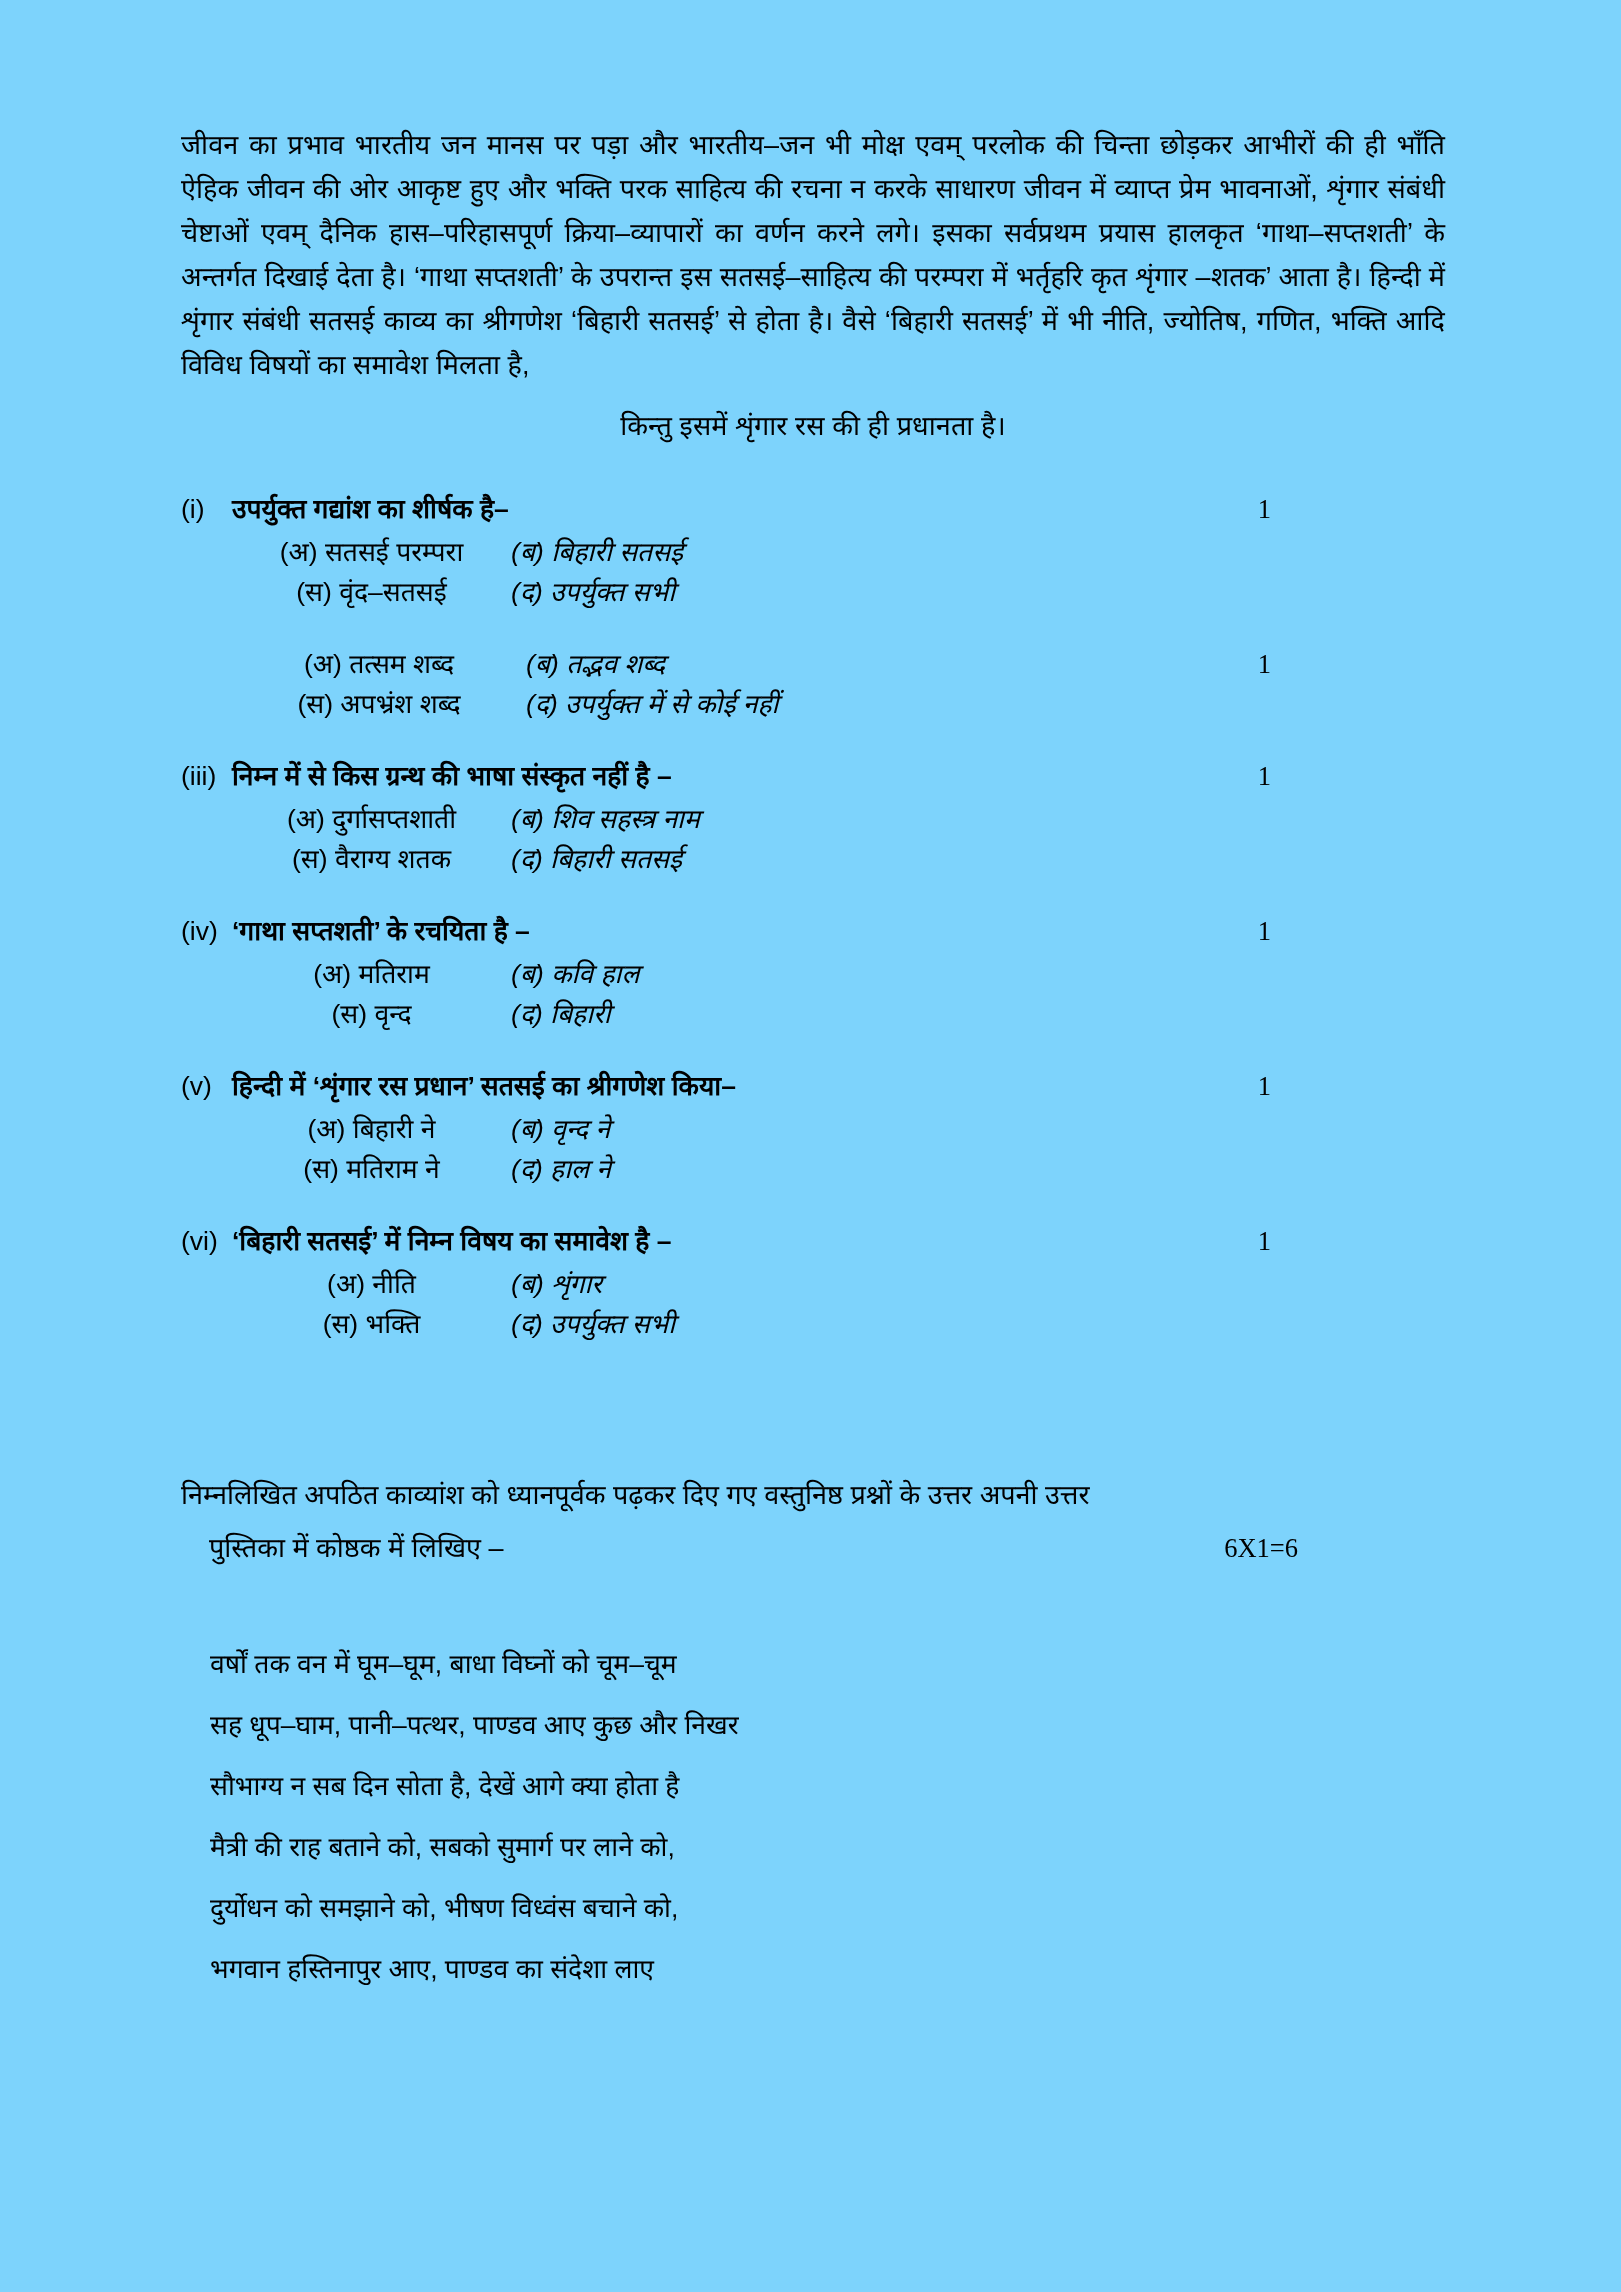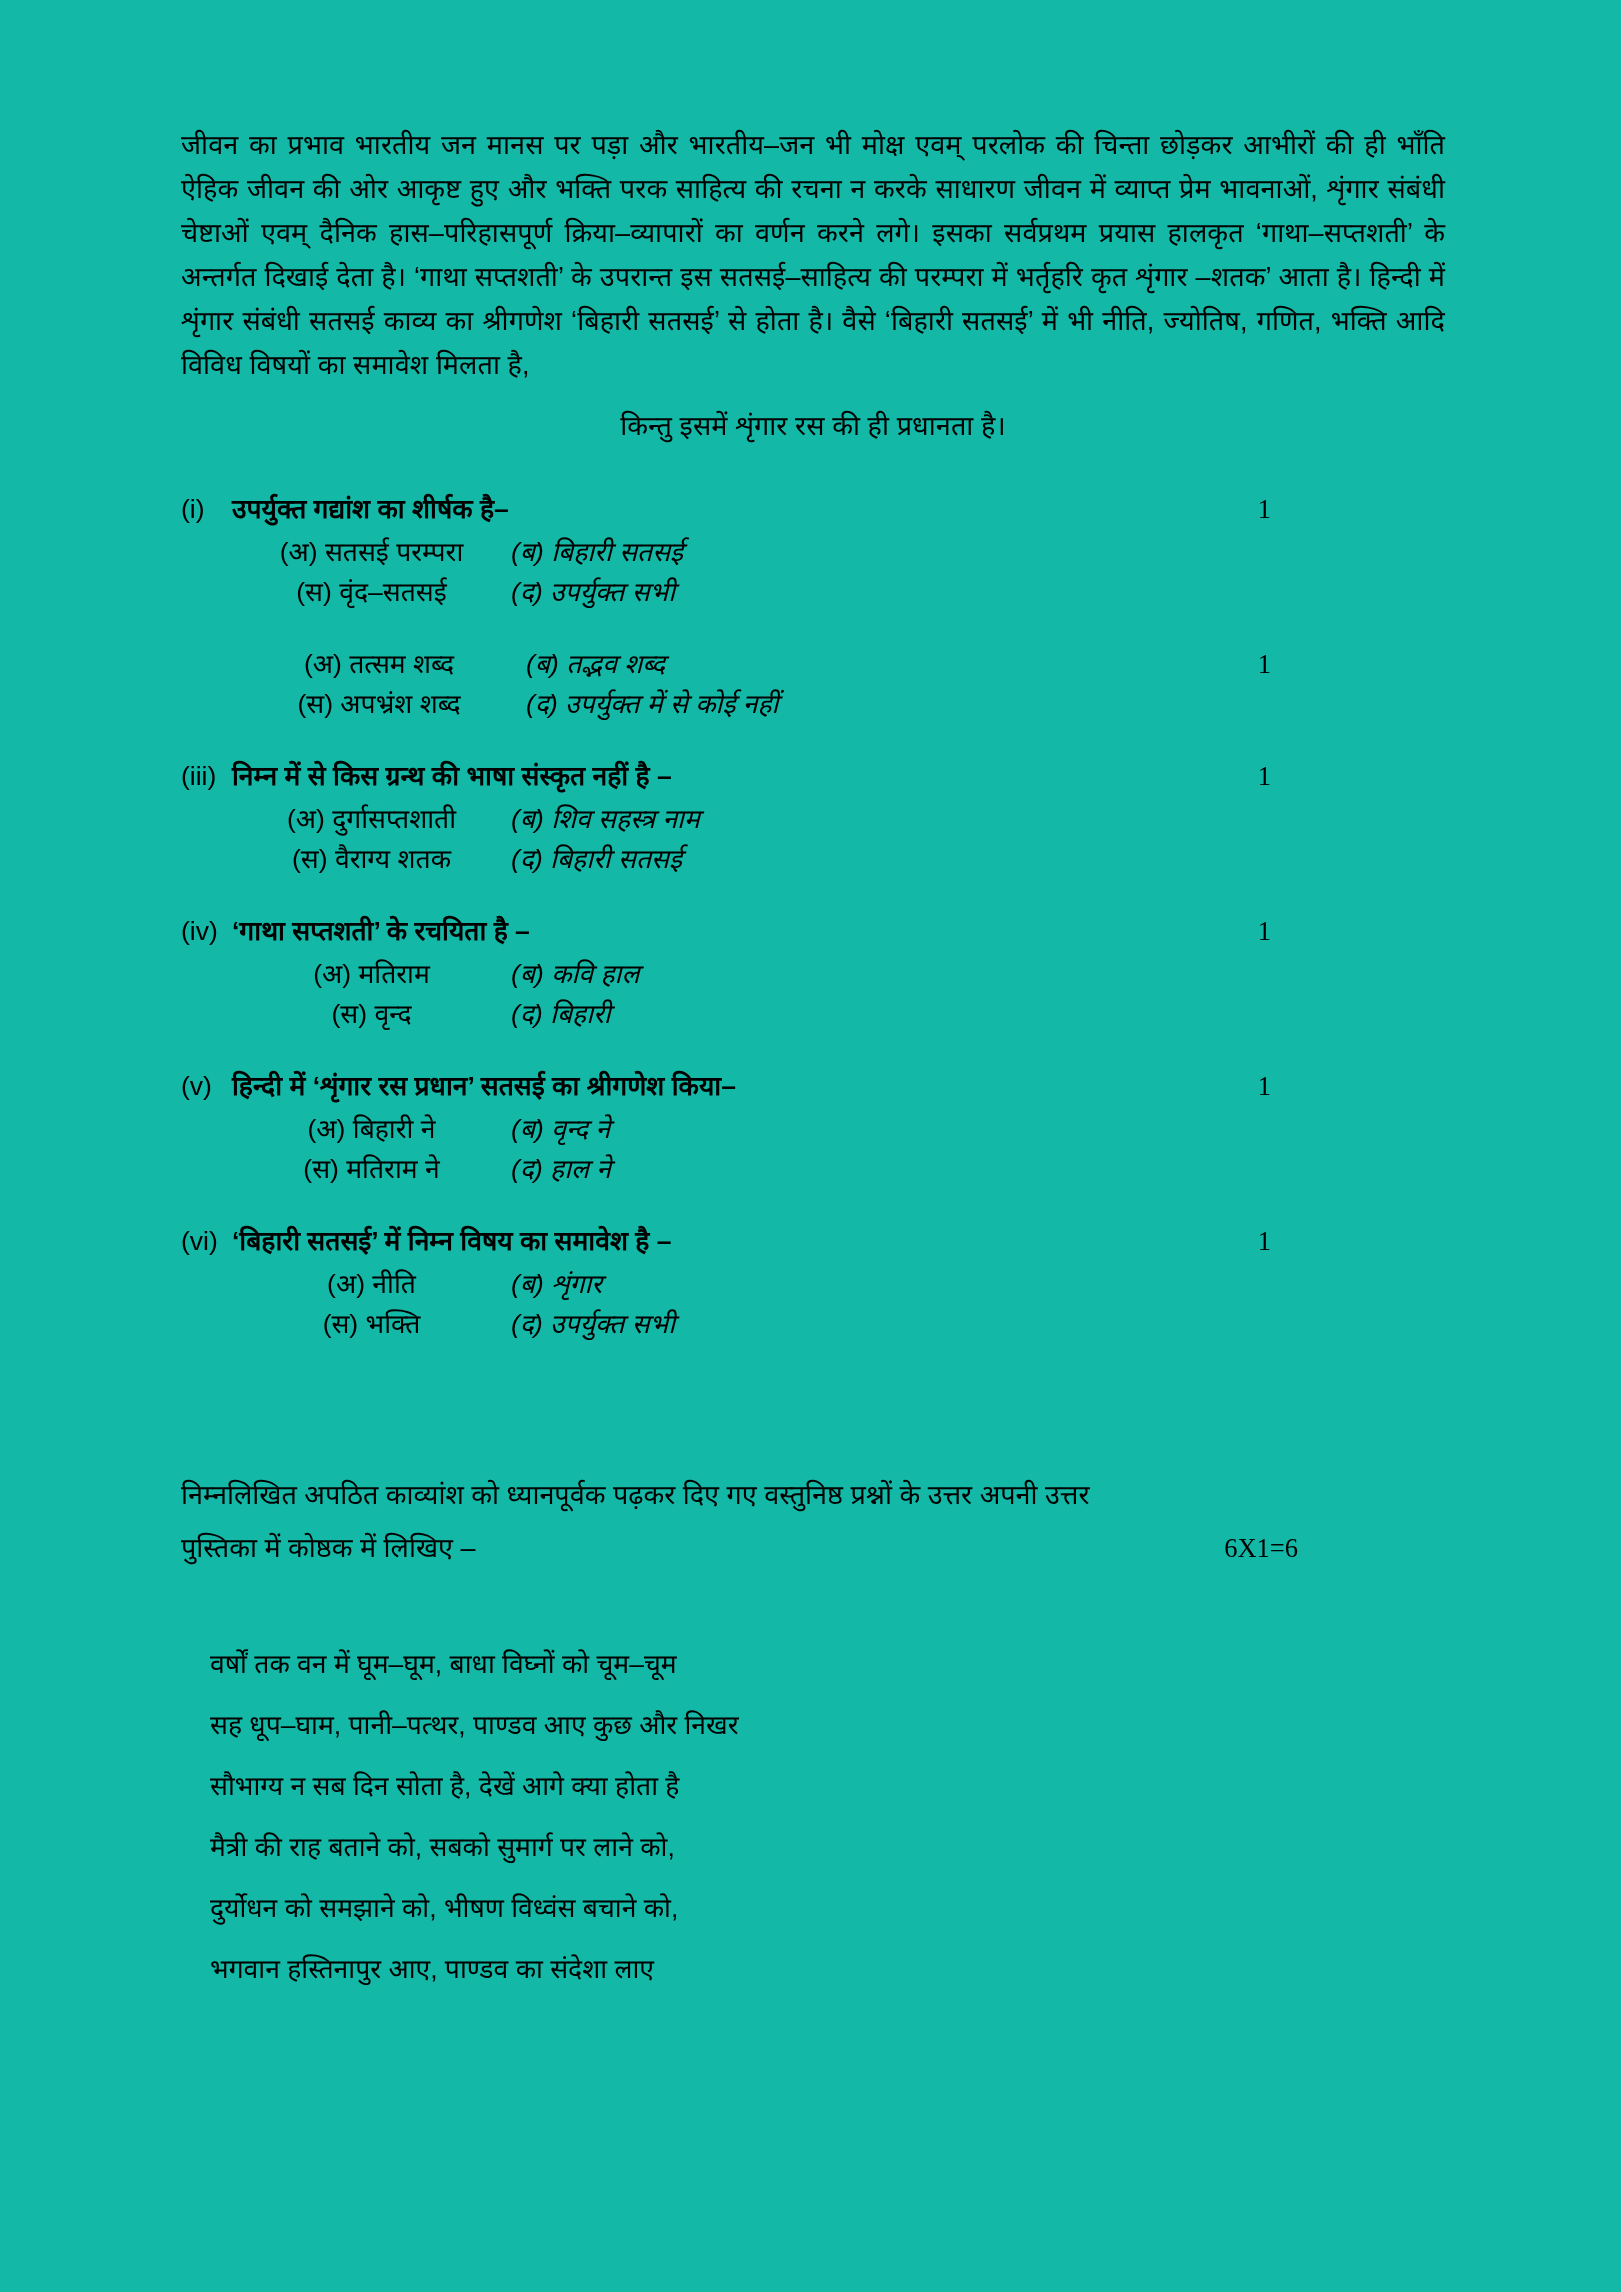--- a/index.html
+++ b/index.html
@@ -9,21 +9,21 @@
     background: #ffffff;
   }
   body {
     font-family: "Liberation Sans", "DejaVu Sans", sans-serif;
     color: #000000;
   }
   .page {
     position: relative;
     width: 1621px;
     height: 2293px;
-    background: #14b8a6;
+    background: #7dd3fc;
     margin: 0 auto;
     overflow: hidden;
     box-sizing: border-box;
     padding: 0;
   }
   .content {
     position: absolute;
     left: 181px;
     top: 123px;
     width: 1264px;
@@ -101,21 +101,21 @@
   }
 
   
   .instruction {
     margin-top: 125px;
     font-size: 27px;
     line-height: 53px;
     position: relative;
   }
   .instruction .line1 { display: block; }
-  .instruction .line2 { display: block; }
+  .instruction .line2 { display: block; margin-left: 28px; }
   .instruction .marks {
     position: absolute;
     right: 147px;
     bottom: 0;
     font-family: "Liberation Serif", "DejaVu Serif", serif;
     font-size: 26.5px;
   }
 
   
   .poem {

